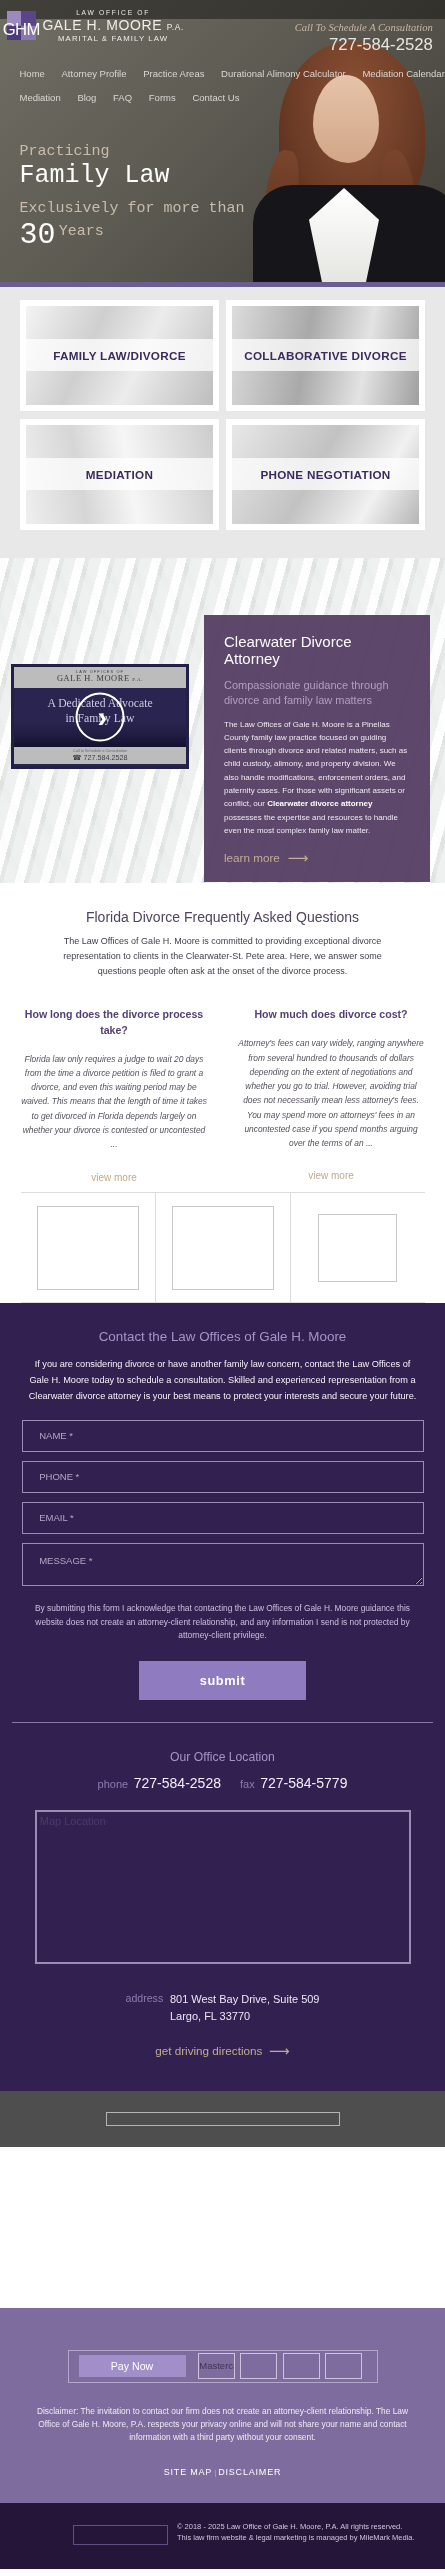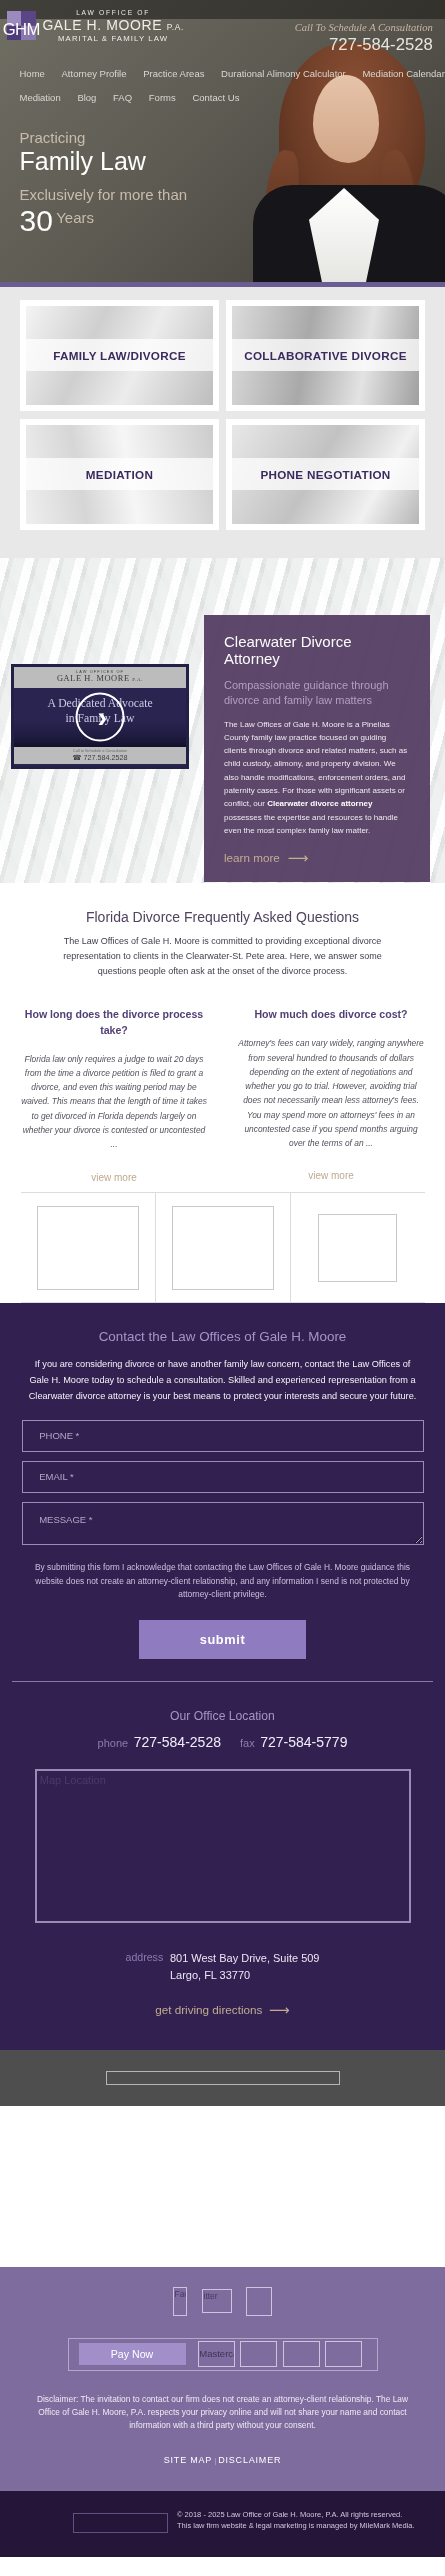--- a/index.html
+++ b/index.html
@@ -40,21 +40,21 @@
 
   .callblock { position:absolute; right:12.2px; top:22px; text-align:right; z-index:3; }
   .callblock .call { font-family:"Liberation Serif", serif; font-style:italic; font-size:10.6px; color:#c9b6a6; }
   .callblock .phone { font-size:16.7px; color:#eae5dc; margin-top:2.2px; }
 
   .nav { position:absolute; left:19.5px; top:68px; z-index:3; }
   .nav ul { list-style:none; display:flex; }
   .nav li { margin-right:16.7px; font-size:9.5px; color:#dad7d2; cursor:pointer; white-space:nowrap; }
   .nav ul.r2 { margin-top:13.4px; }
 
-  .herotext { position:absolute; left:19.5px; top:129px; z-index:2; }
+  .herotext { position:absolute; left:19.5px; top:143px; z-index:2;font-family:Liberation Mono, monospace; }
   .herotext .t1 { font-size:15px; color:#c9bcae; }
   .herotext .t2 { font-size:25px; color:#fdfdfb; margin-top:1.1px; }
   .herotext .t3 { font-size:15px; color:#c9bcae; margin-top:10px; }
   .herotext .t4 { margin-top:1.1px; }
   .herotext .t4 .num { font-size:30px; color:#fdfdfb; }
   .herotext .t4 .yrs { font-size:15px; color:#c9bcae; margin-left:3.3px; vertical-align:7.8px; }
 
   
   .services { background:#e8e8e8; height:271px; padding-top:12.8px; }
   .svc-grid { width:405px; margin:0 auto; display:flex; flex-wrap:wrap; justify-content:space-between; }
@@ -333,20 +333,21 @@
           <div class="badge-box bb2"></div>
         </div>
     </div>
   </div>
 
   <div class="contact">
     <h2>Contact the Law Offices of Gale H. Moore</h2>
     <p class="intro">If you are considering divorce or have another family law concern, contact the Law Offices of Gale H. Moore today to schedule a consultation. Skilled and experienced representation from a Clearwater divorce attorney is your best means to protect your interests and secure your future.</p>
 
     <form class="cform">
+      <input type="text" placeholder="NAME *" style="">
       <input type="text" placeholder="PHONE *" style="">
       <input type="text" placeholder="EMAIL *" style="">
       <textarea placeholder="MESSAGE *" style=""></textarea>
     </form>
 
     <p class="ack">By submitting this form I acknowledge that contacting the Law Offices of Gale H. Moore guidance this website does not create an attorney-client relationship, and any information I send is not protected by attorney-client privilege.</p>
     <button class="submit">submit</button>
 
     <hr class="chr">
 
@@ -370,25 +371,20 @@
     <span class="dir"><span>get driving directions</span><span class="arr">⟶</span></span>
   </div>
 
   <div class="grayband">
     <div class="banner-ph"></div>
   </div>
 
   <div class="whitegap"></div>
 
   <div class="footer-main">
-    <div class="social-row">
-      <div class="social-ph sp0">Fac</div>
-      <div class="social-ph sp1">itter</div>
-      <div class="social-ph sp2"></div>
-    </div>
 
     <div class="payrow">
       <button class="paybtn">Pay Now</button>
       <div class="cardbox">Mastercard</div>
       <div class="cardbox"></div>
       <div class="cardbox"></div>
       <div class="cardbox"></div>
     </div>
 
     <p class="fdisc">Disclaimer: The invitation to contact our firm does not create an attorney-client relationship. The Law Office of Gale H. Moore, P.A. respects your privacy online and will not share your name and contact information with a third party without your consent.</p>

